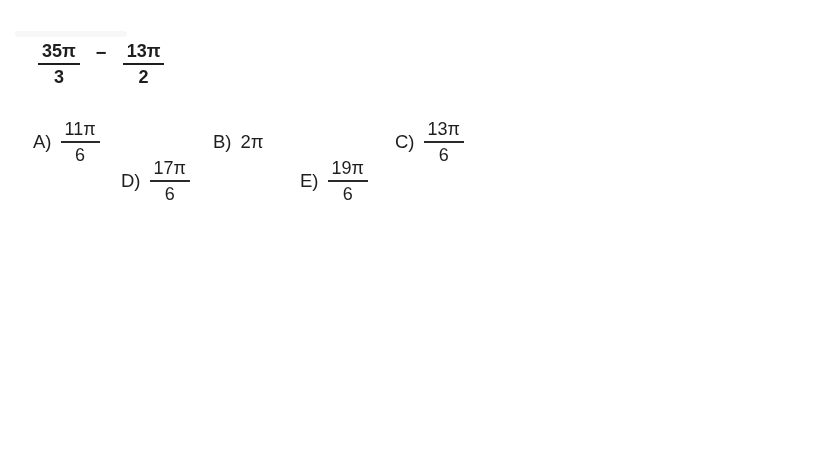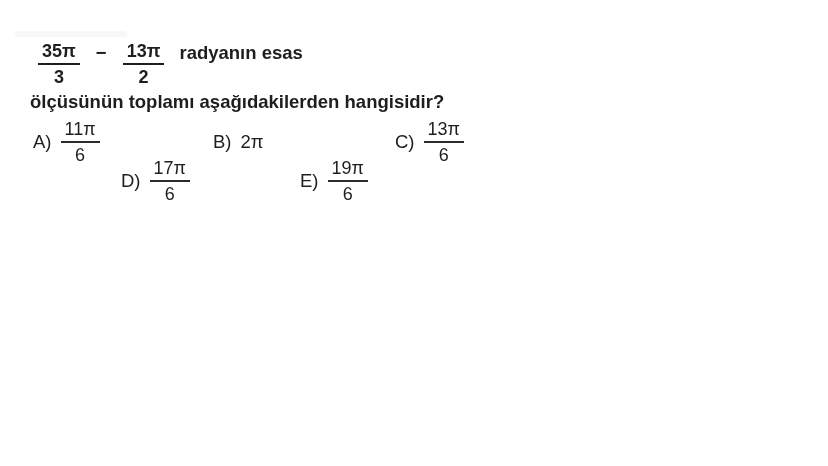--- a/index.html
+++ b/index.html
@@ -89,24 +89,22 @@
   <div class="q-line1">
     <span class="frac q-frac">
       <span class="num">35π</span>
       <span class="den">3</span>
     </span>
     <span class="minus">−</span>
     <span class="frac q-frac">
       <span class="num">13π</span>
       <span class="den">2</span>
     </span>
-    <span>radyanın esas</span>
   </div>
 
-  <div class="q-line2">ölçüsünün toplamı aşağıdakilerden hangisidir?</div>
 
   <div class="option opt-a">
     <span>A)</span>
     <span class="frac opt-frac">
       <span class="num">11π</span>
       <span class="den">6</span>
     </span>
   </div>
 
   <div class="option opt-b">

